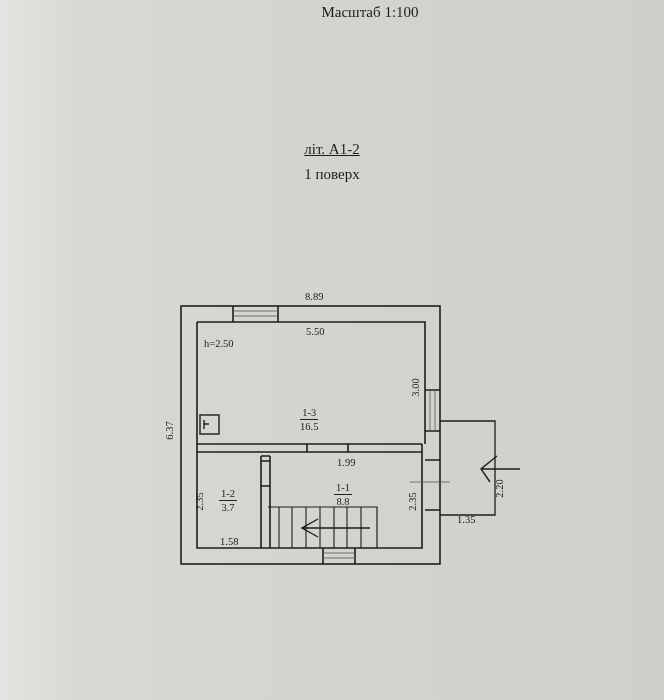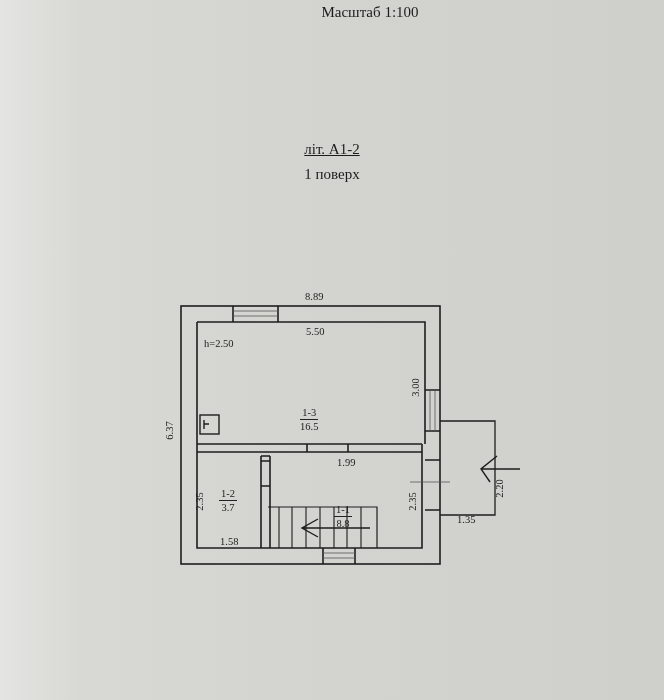--- a/index.html
+++ b/index.html
@@ -90,16 +90,16 @@
 <div class="txt small vert" style="left:490px; top:483px;">2.20</div>
 
 <div class="frac" style="left:300px; top:374px;margin-top:32px;">
   <div class="num">1-3</div>
   <div>16.5</div>
 </div>
 <div class="frac" style="left:219px; top:487px;">
   <div class="num">1-2</div>
   <div>3.7</div>
 </div>
-<div class="frac" style="left:334px; top:503px;">
+<div class="frac" style="left:334px; top:481px;">
   <div class="num">1-1</div>
   <div>8.8</div>
 </div>
 
 </body></html>

